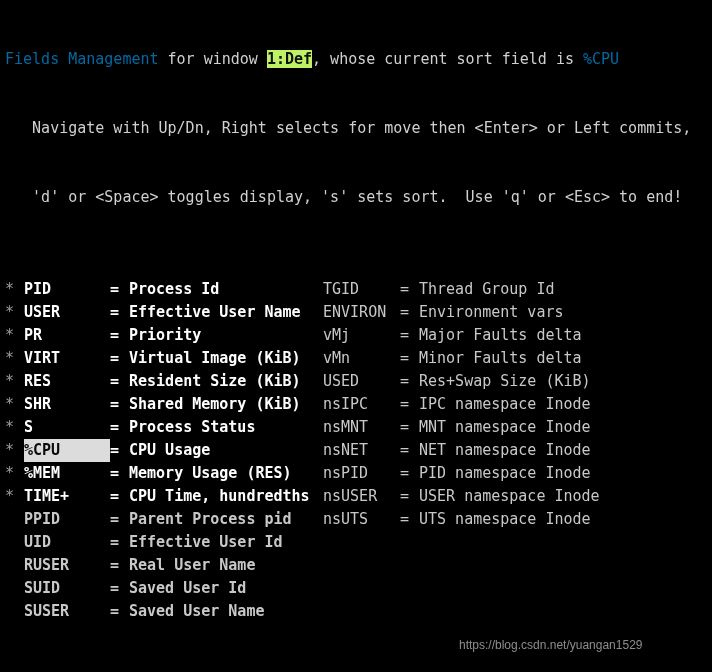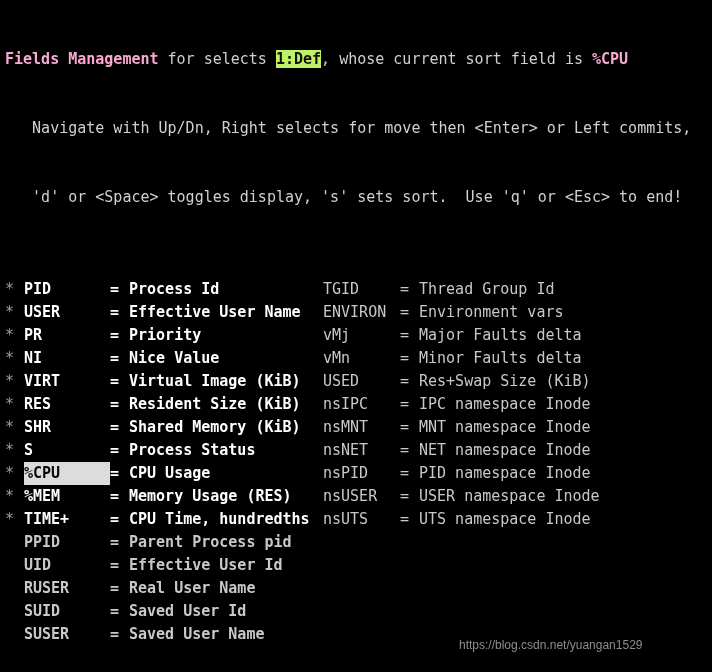--- a/index.html
+++ b/index.html
@@ -30,22 +30,22 @@
   .header {
     white-space: pre;
     padding-left: 5px;
   }
   .hline {
     white-space: pre;
     height: 23px;
     line-height: 23px;
   }
   .bold {
-    font-weight: bold;
-    color: #f9a8d4;
+    font-weight: normal;
+    color: #0369a1;
   }
   .reg {
     font-weight: normal;
     color: #d0d0d0;
   }
   .inverse {
     background: #bef264;
     color: #101010;
     font-weight: bold;
   }
@@ -135,31 +135,30 @@
     white-space: pre;
     letter-spacing: 0px;
   }
 </style>
 </head>
 <body>
 
 <div class="screen">
 
   <div class="header">
-    <div class="hline"><span class="bold">Fields Management</span><span class="reg"> for selects </span><span class="inverse">1:Def</span><span class="reg">, whose current sort field is </span><span class="bold">%CPU</span></div>
+    <div class="hline"><span class="bold">Fields Management</span><span class="reg"> for window </span><span class="inverse">1:Def</span><span class="reg">, whose current sort field is </span><span class="bold">%CPU</span></div>
     <div class="hline reg">   Navigate with Up/Dn, Right selects for move then &lt;Enter&gt; or Left commits,</div>
     <div class="hline reg">   'd' or &lt;Space&gt; toggles display, 's' sets sort.  Use 'q' or &lt;Esc&gt; to end!</div>
   </div>
 
   <div class="fields">
     <div class="col-left">
         <div class="fieldline on"><span class="mark">*</span><span class="fname">PID</span><span class="eq">=</span><span class="fdesc">Process Id</span></div>
         <div class="fieldline on"><span class="mark">*</span><span class="fname">USER</span><span class="eq">=</span><span class="fdesc">Effective User Name</span></div>
         <div class="fieldline on"><span class="mark">*</span><span class="fname">PR</span><span class="eq">=</span><span class="fdesc">Priority</span></div>
-        <div class="fieldline on"><span class="mark">*</span><span class="fname">NI</span><span class="eq">=</span><span class="fdesc">Nice Value</span></div>
         <div class="fieldline on"><span class="mark">*</span><span class="fname">VIRT</span><span class="eq">=</span><span class="fdesc">Virtual Image (KiB)</span></div>
         <div class="fieldline on"><span class="mark">*</span><span class="fname">RES</span><span class="eq">=</span><span class="fdesc">Resident Size (KiB)</span></div>
         <div class="fieldline on"><span class="mark">*</span><span class="fname">SHR</span><span class="eq">=</span><span class="fdesc">Shared Memory (KiB)</span></div>
         <div class="fieldline on"><span class="mark">*</span><span class="fname">S</span><span class="eq">=</span><span class="fdesc">Process Status</span></div>
         <div class="fieldline on sel"><span class="mark">*</span><span class="fname">%CPU</span><span class="eq">=</span><span class="fdesc">CPU Usage</span></div>
         <div class="fieldline on"><span class="mark">*</span><span class="fname">%MEM</span><span class="eq">=</span><span class="fdesc">Memory Usage (RES)</span></div>
         <div class="fieldline on"><span class="mark">*</span><span class="fname">TIME+</span><span class="eq">=</span><span class="fdesc">CPU Time, hundredths</span></div>
         <div class="fieldline off"><span class="mark"> </span><span class="fname">PPID</span><span class="eq">=</span><span class="fdesc">Parent Process pid</span></div>
         <div class="fieldline off"><span class="mark"> </span><span class="fname">UID</span><span class="eq">=</span><span class="fdesc">Effective User Id</span></div>
         <div class="fieldline off"><span class="mark"> </span><span class="fname">RUSER</span><span class="eq">=</span><span class="fdesc">Real User Name</span></div>

